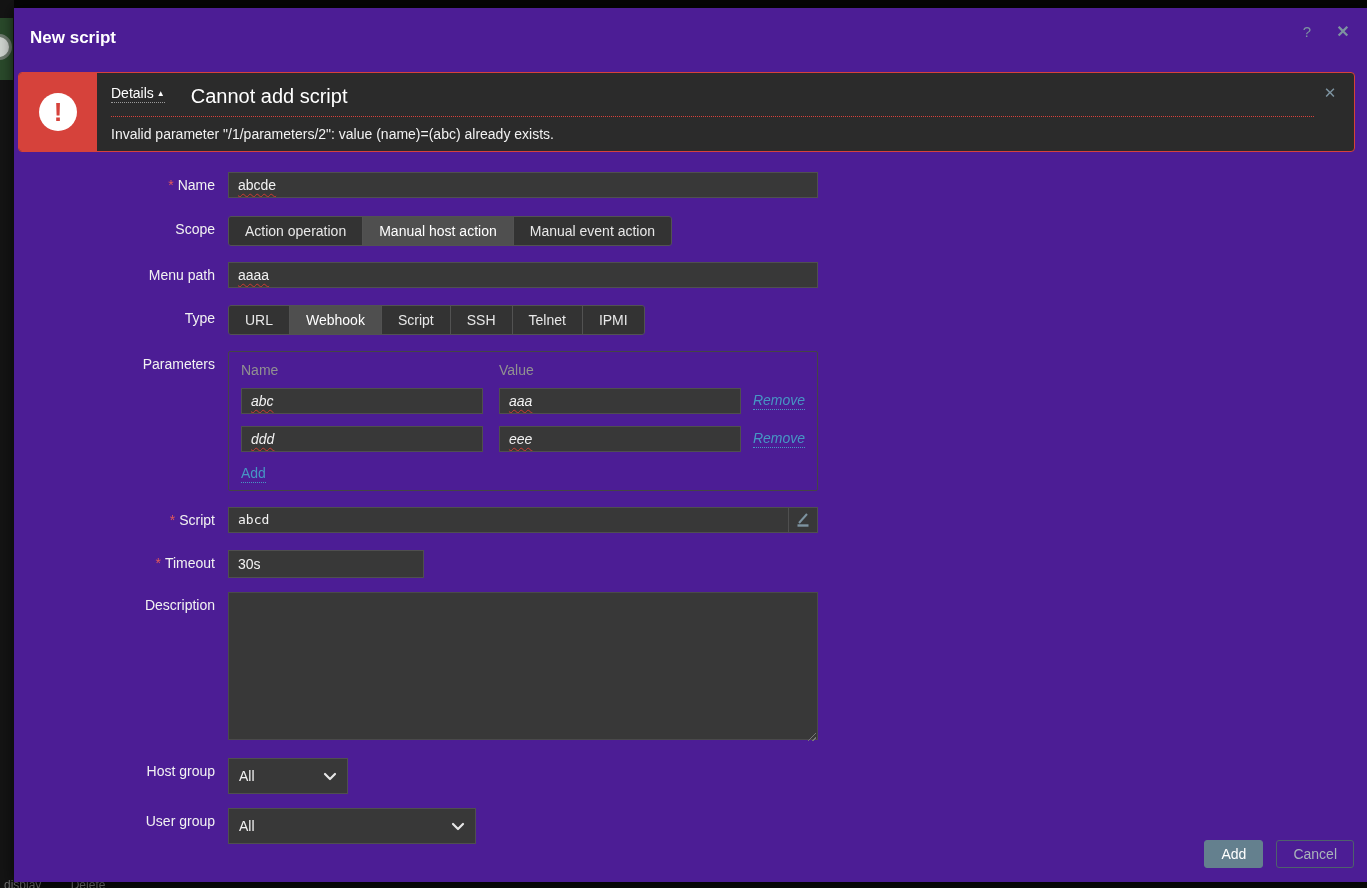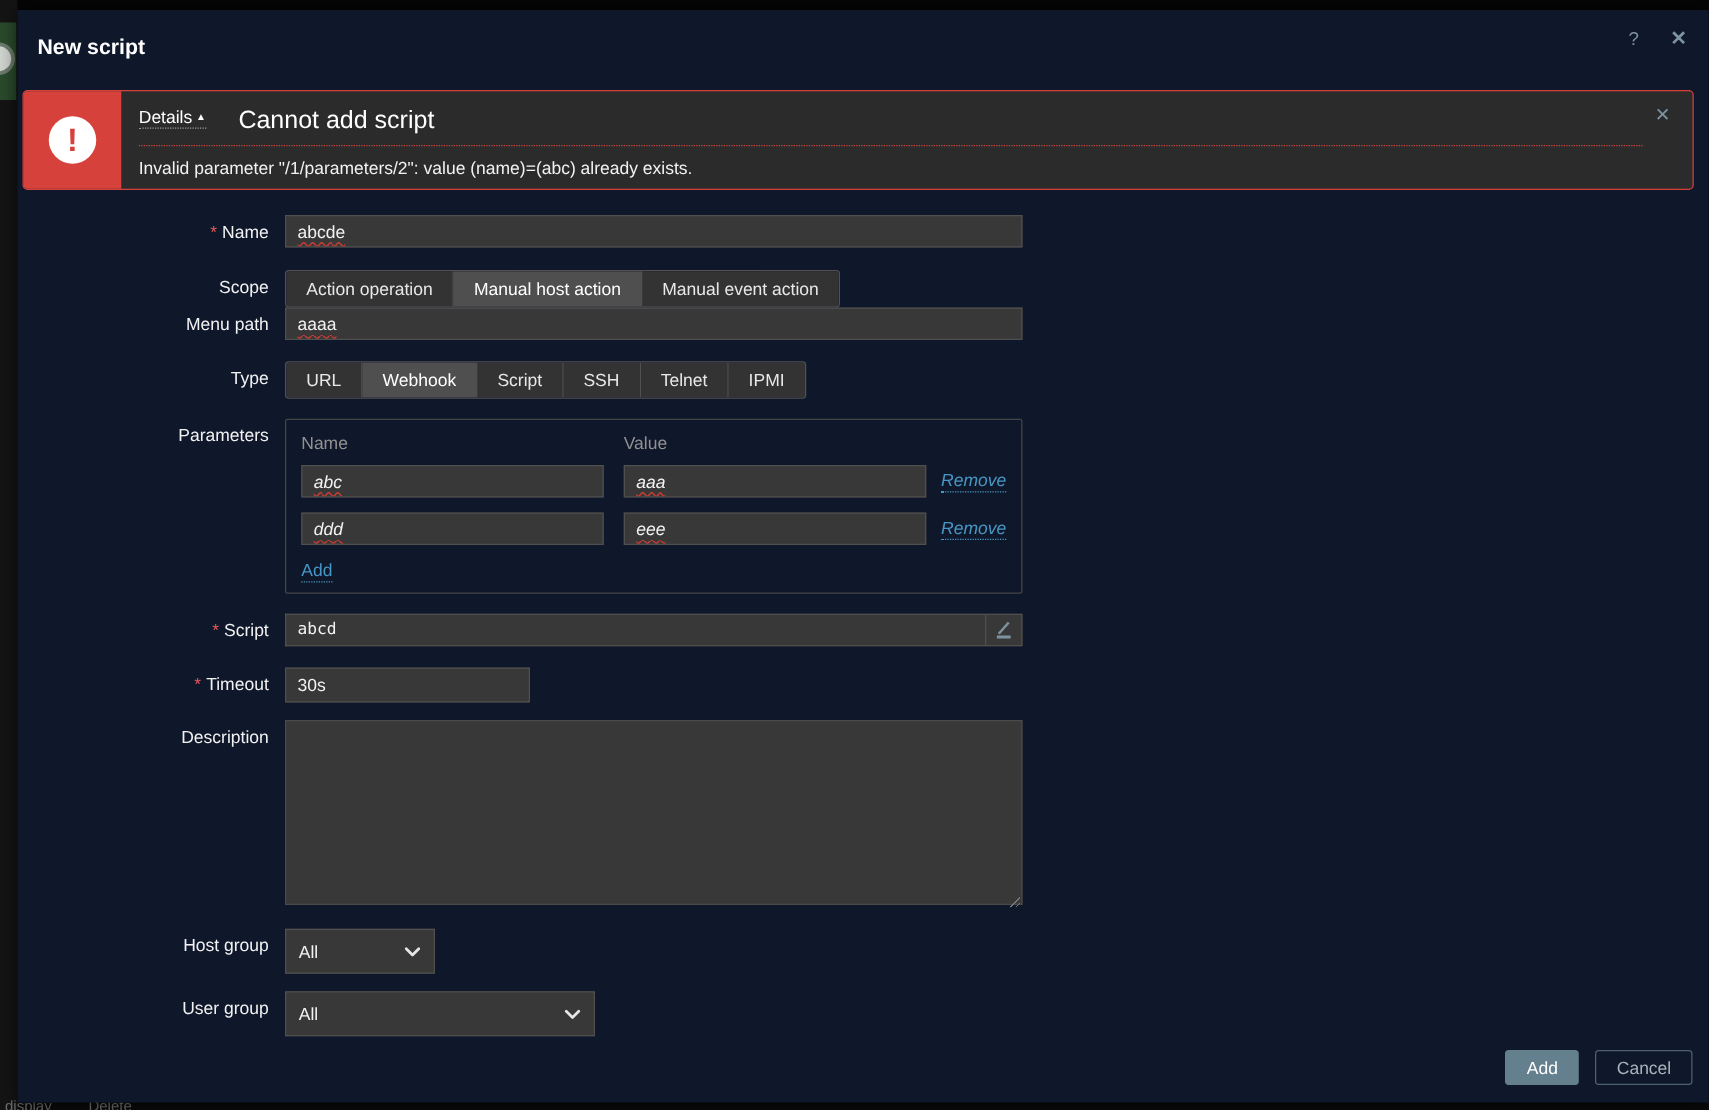--- a/index.html
+++ b/index.html
@@ -16,21 +16,21 @@
   .bg-left-strip { position: absolute; left: 0; top: 0; width: 14px; height: 888px; background: #141414; }
   .bg-top-strip  { position: absolute; left: 0; top: 0; width: 1367px; height: 8px; background: #050505; }
   .bg-logo-frag  { position: absolute; left: 0; top: 18px; width: 13px; height: 62px; background: #2a4a2b; overflow: hidden; }
   .bg-logo-frag .circ { position: absolute; left: -14px; top: 16px; width: 26px; height: 26px; border-radius: 50%; background: #cfd4cf; border: 3px solid #6d7a6d; }
   .bg-bottom-links { position: absolute; left: 4px; top: 878px; width: 460px; height: 10px; overflow: hidden; color: #6f6f6f; font-size: 12px; white-space: nowrap; }
   .bg-bottom-links span { margin-right: 26px; }
 
   
   .modal {
     position: absolute; left: 14px; top: 8px; width: 1353px; height: 874px;
-    background: #0f172a; box-shadow: 0 0 14px rgba(0,0,0,.7);
+    background: #4c1d95; box-shadow: 0 0 14px rgba(0,0,0,.7);
   }
   .dlg-header { position: absolute; top: 0; left: 0; right: 0; height: 60px; }
   .dlg-title { position: absolute; left: 16px; top: 20px; font-size: 17px; font-weight: bold; color: #ffffff; }
   .dlg-icons { position: absolute; right: 14px; top: 14px; display: flex; gap: 16px; align-items: center; }
   .icon-btn { color: #7d93a0; cursor: pointer; font-size: 15px; line-height: 20px; width: 20px; text-align: center; }
   .icon-btn.close { font-size: 16px; font-weight: bold; }
 
   
   .alert {
     position: absolute; left: 4px; right: 12px; top: 64px; height: 80px;
@@ -130,21 +130,21 @@
   .chev polyline { fill: none; stroke: #e6e6e6; stroke-width: 2.2; stroke-linecap: round; stroke-linejoin: round; }
 
   
   .footer { position: absolute; right: 13px; bottom: 14px; display: flex; gap: 13px; }
   .btn { height: 28px; border-radius: 3px; font-family: "Liberation Sans", sans-serif; font-size: 14px; padding: 0 16px; cursor: pointer; }
   .btn.primary { background: #64808e; border: 1px solid #64808e; color: #ffffff; }
   .btn.ghost { background: transparent; border: 1px solid #4e616c; color: #a9b4ba; }
 
   
   .mb-name { margin-bottom: 18px; }
-  .mb-scope { }
+  .mb-scope { margin-bottom: 16px; }
   .mb-menu { margin-bottom: 17px; }
   .mb-type { margin-bottom: 16px; }
   .mb-params { margin-bottom: 16px; }
   .mb-script { margin-bottom: 17px; }
   .mb-timeout { margin-bottom: 14px; }
   .mb-desc { margin-bottom: 14px; }
   .mb-host { margin-bottom: 14px; }
 </style>
 </head>
 <body>

